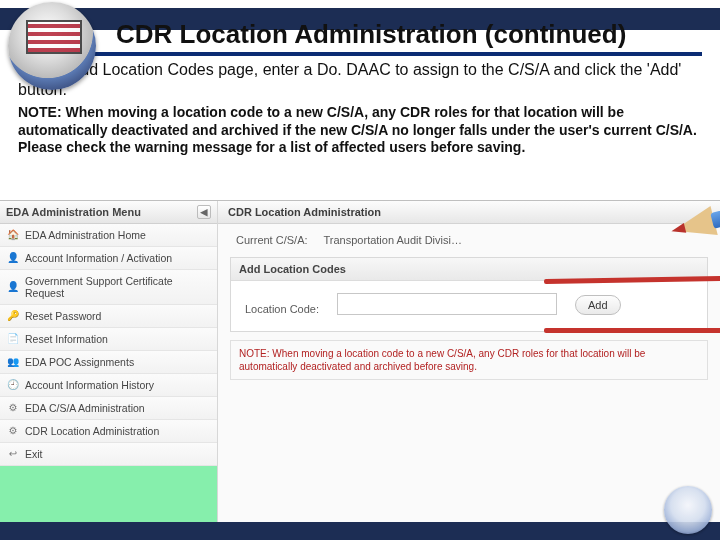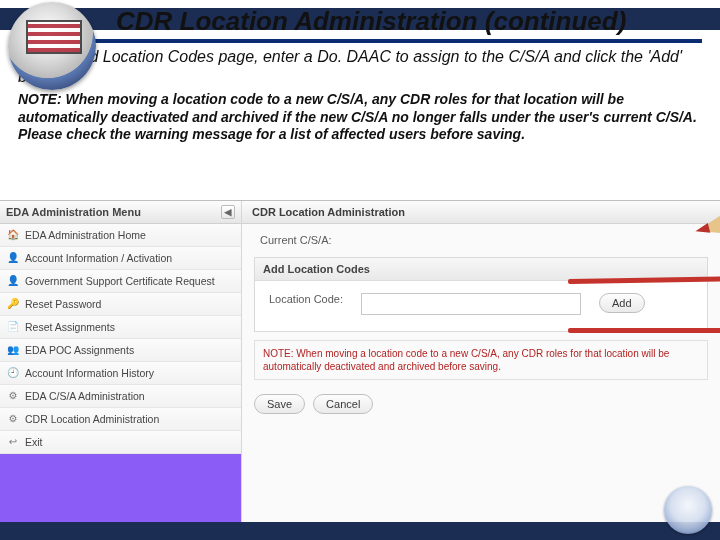--- a/index.html
+++ b/index.html
@@ -1,23 +1,22 @@
 <!DOCTYPE html>
 <html><head>
 <meta charset="utf-8">
 <style>
   * { box-sizing: border-box; margin: 0; padding: 0; }
   body { width: 720px; height: 540px; font-family: Arial, sans-serif; background: #fff; overflow: hidden; position: relative; }
 
   
   .slide-header {
-    padding: 0 8px;
+    padding: 13px 8px;
     position: relative;
     z-index: 2;
-    font-style: italic;
   }
   .seal {
     width: 88px; height: 88px;
     position: absolute;
     left: 8px; top: 2px;
     border-radius: 50%;
     background: radial-gradient(circle at 45% 35%, #fff 0%, #ddd 35%, #bbb 60%, #5b7ab3 61%, #1a224a 100%);
     box-shadow: 0 2px 4px rgba(0,0,0,.4);
     z-index: 5;
     overflow: hidden;
@@ -68,22 +67,22 @@
   .app-shot {
     position: absolute;
     left: 0; right: 0;
     top: 200px;
     bottom: 18px;
     border-top: 1px solid #bfbfbf;
     background: #f5f5f5;
     display: flex;
   }
   .sidebar {
-    width: 242px;
-    background: #8b5cf6;
+    width: 218px;
+    background: #86efac;
     border-right: 1px solid #d7d7d7;
     font-size: 10.5px;
     color: #4a4a4a;
   }
   .sidebar-header {
     display: flex;
     align-items: center;
     justify-content: space-between;
     padding: 4px 6px;
     background: linear-gradient(#fcfcfc,#e6e6e6);
@@ -150,21 +149,21 @@
     background: linear-gradient(#f7f7f7,#e9e9e9);
     border-bottom: 1px solid #dcdcdc;
     padding: 5px 8px;
     font-weight: bold;
     font-size: 11px;
     color: #444;
   }
   .panel-body {
     padding: 12px 14px 16px 14px;
     display: flex;
-    align-items: flex-start;
+    align-items: flex-end;
     gap: 18px;
     font-size: 11px;
     color: #5a5a5a;
     position: relative;
   }
   .text-input {
     width: 220px;
     height: 22px;
     border: 1px solid #c7c7c7;
     background: #fff;
@@ -285,21 +284,21 @@
         <div class="menu-item">
           <span class="menu-icon">👤</span>
           <span>Government Support Certificate Request</span>
         </div>
         <div class="menu-item">
           <span class="menu-icon">🔑</span>
           <span>Reset Password</span>
         </div>
         <div class="menu-item">
           <span class="menu-icon">📄</span>
-          <span>Reset Assignments</span>
+          <span>Reset Information</span>
         </div>
         <div class="menu-item">
           <span class="menu-icon">👥</span>
           <span>EDA POC Assignments</span>
         </div>
         <div class="menu-item">
           <span class="menu-icon">🕘</span>
           <span>Account Information History</span>
         </div>
         <div class="menu-item">
@@ -315,41 +314,38 @@
           <span>Exit</span>
         </div>
       </div>
   </div>
 
   <div class="main">
     <div class="page-title">CDR Location Administration</div>
 
     <div class="field-row">
       <span>Current C/S/A:</span>
+      <span>Transportation Audit Divisi…</span>
     </div>
 
     <div class="red-underline u1"></div>
 
     <div class="panel">
       <div class="panel-header">Add Location Codes</div>
       <div class="panel-body">
         <span>Location Code:</span>
         <input class="text-input" type="text" value="" style="">
         <button class="btn">Add</button>
       </div>
     </div>
 
     <div class="red-underline u2"></div>
 
     <div class="note-bar">NOTE: When moving a location code to a new C/S/A, any CDR roles for that location will be automatically deactivated and archived before saving.</div>
 
-    <div class="action-row">
-      <button class="btn">Save</button>
-      <button class="btn">Cancel</button>
-    </div>
 
     <div class="pencil">
       <span class="tip"></span>
       <span class="lead"></span>
       <span class="body"></span>
 
     </div>
   </div>
 </div>
 

